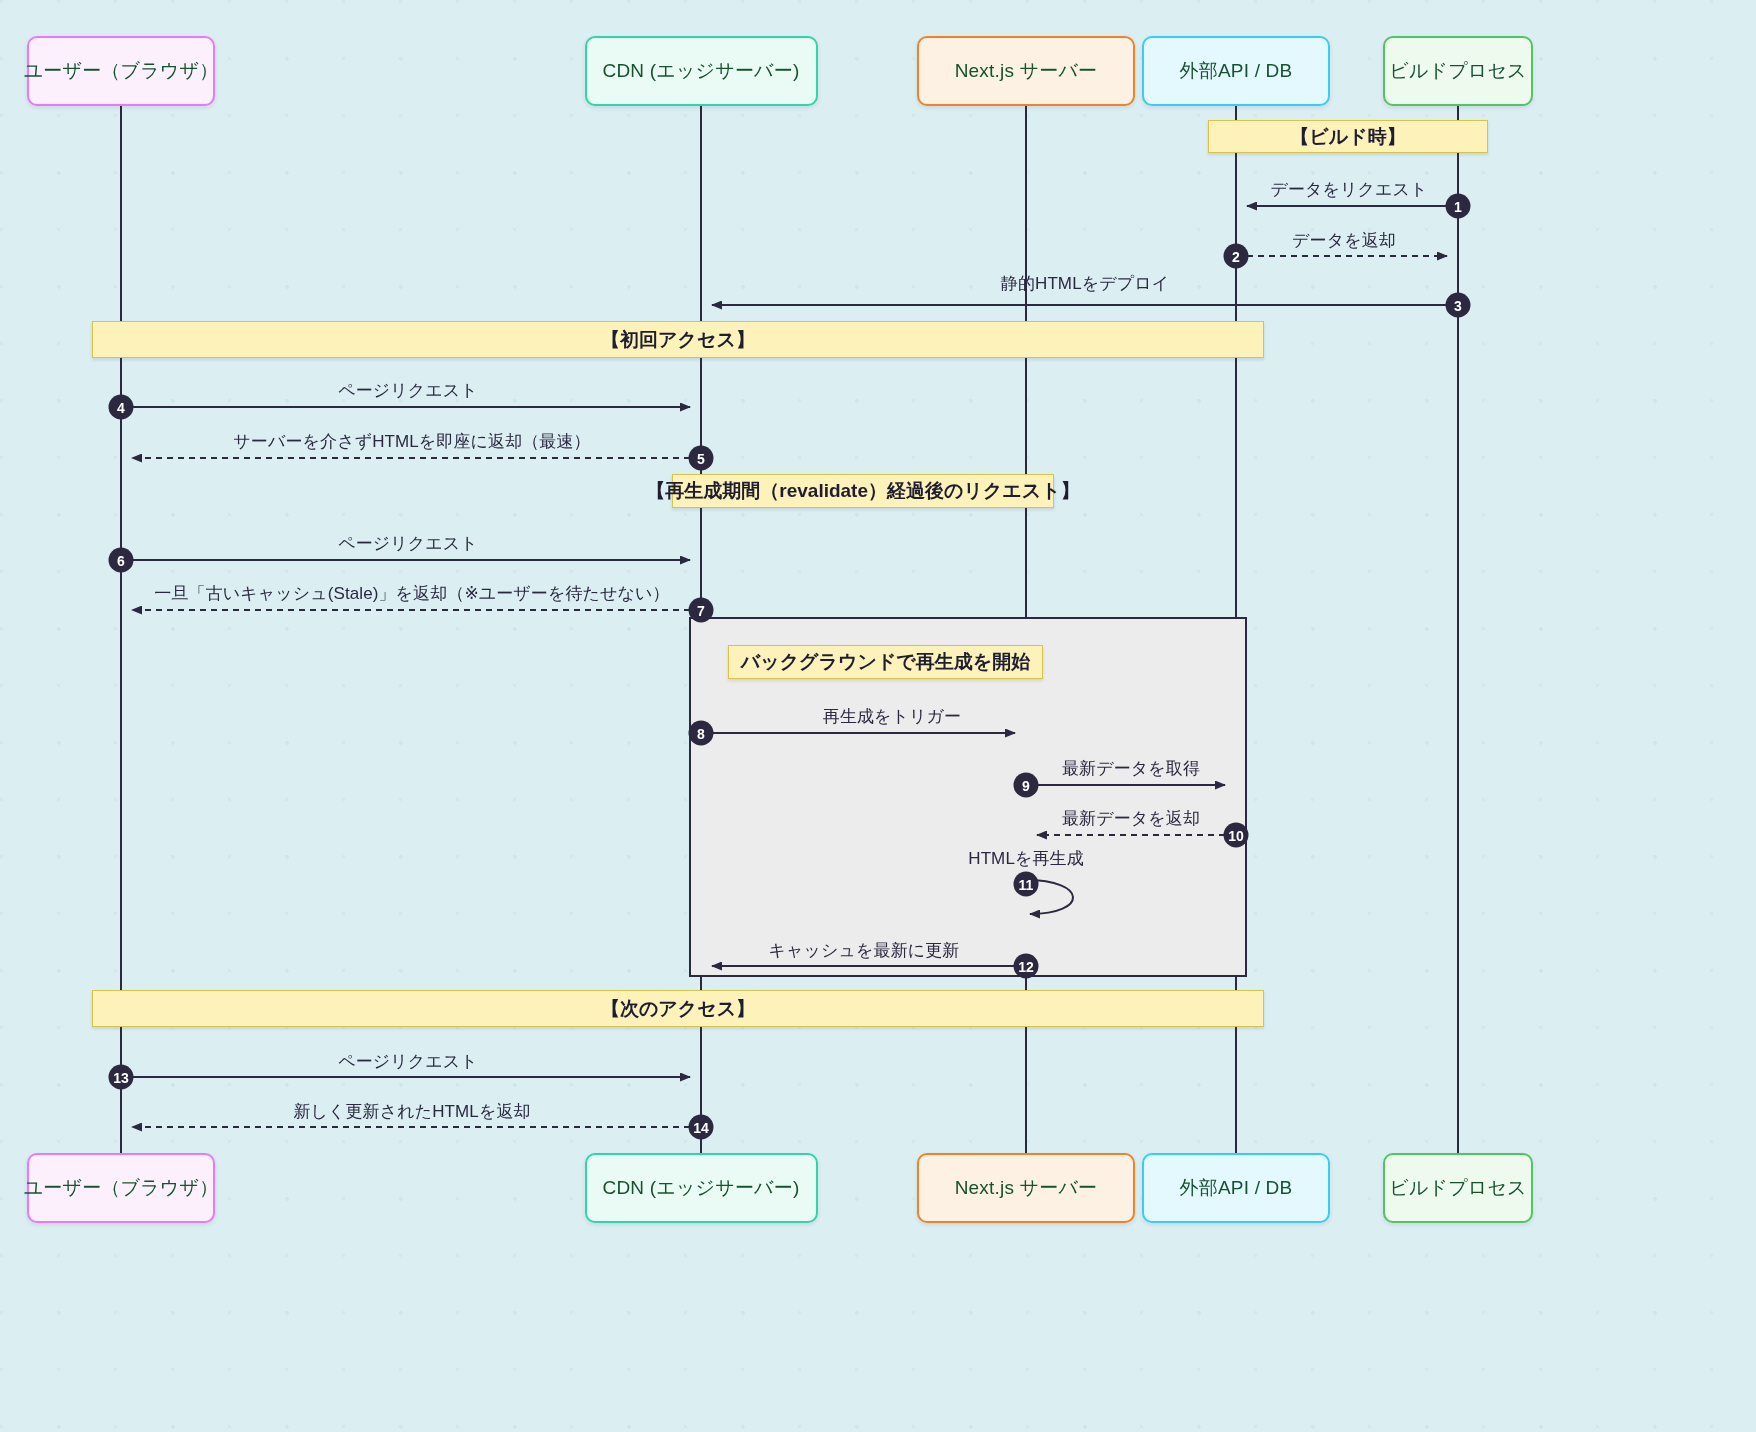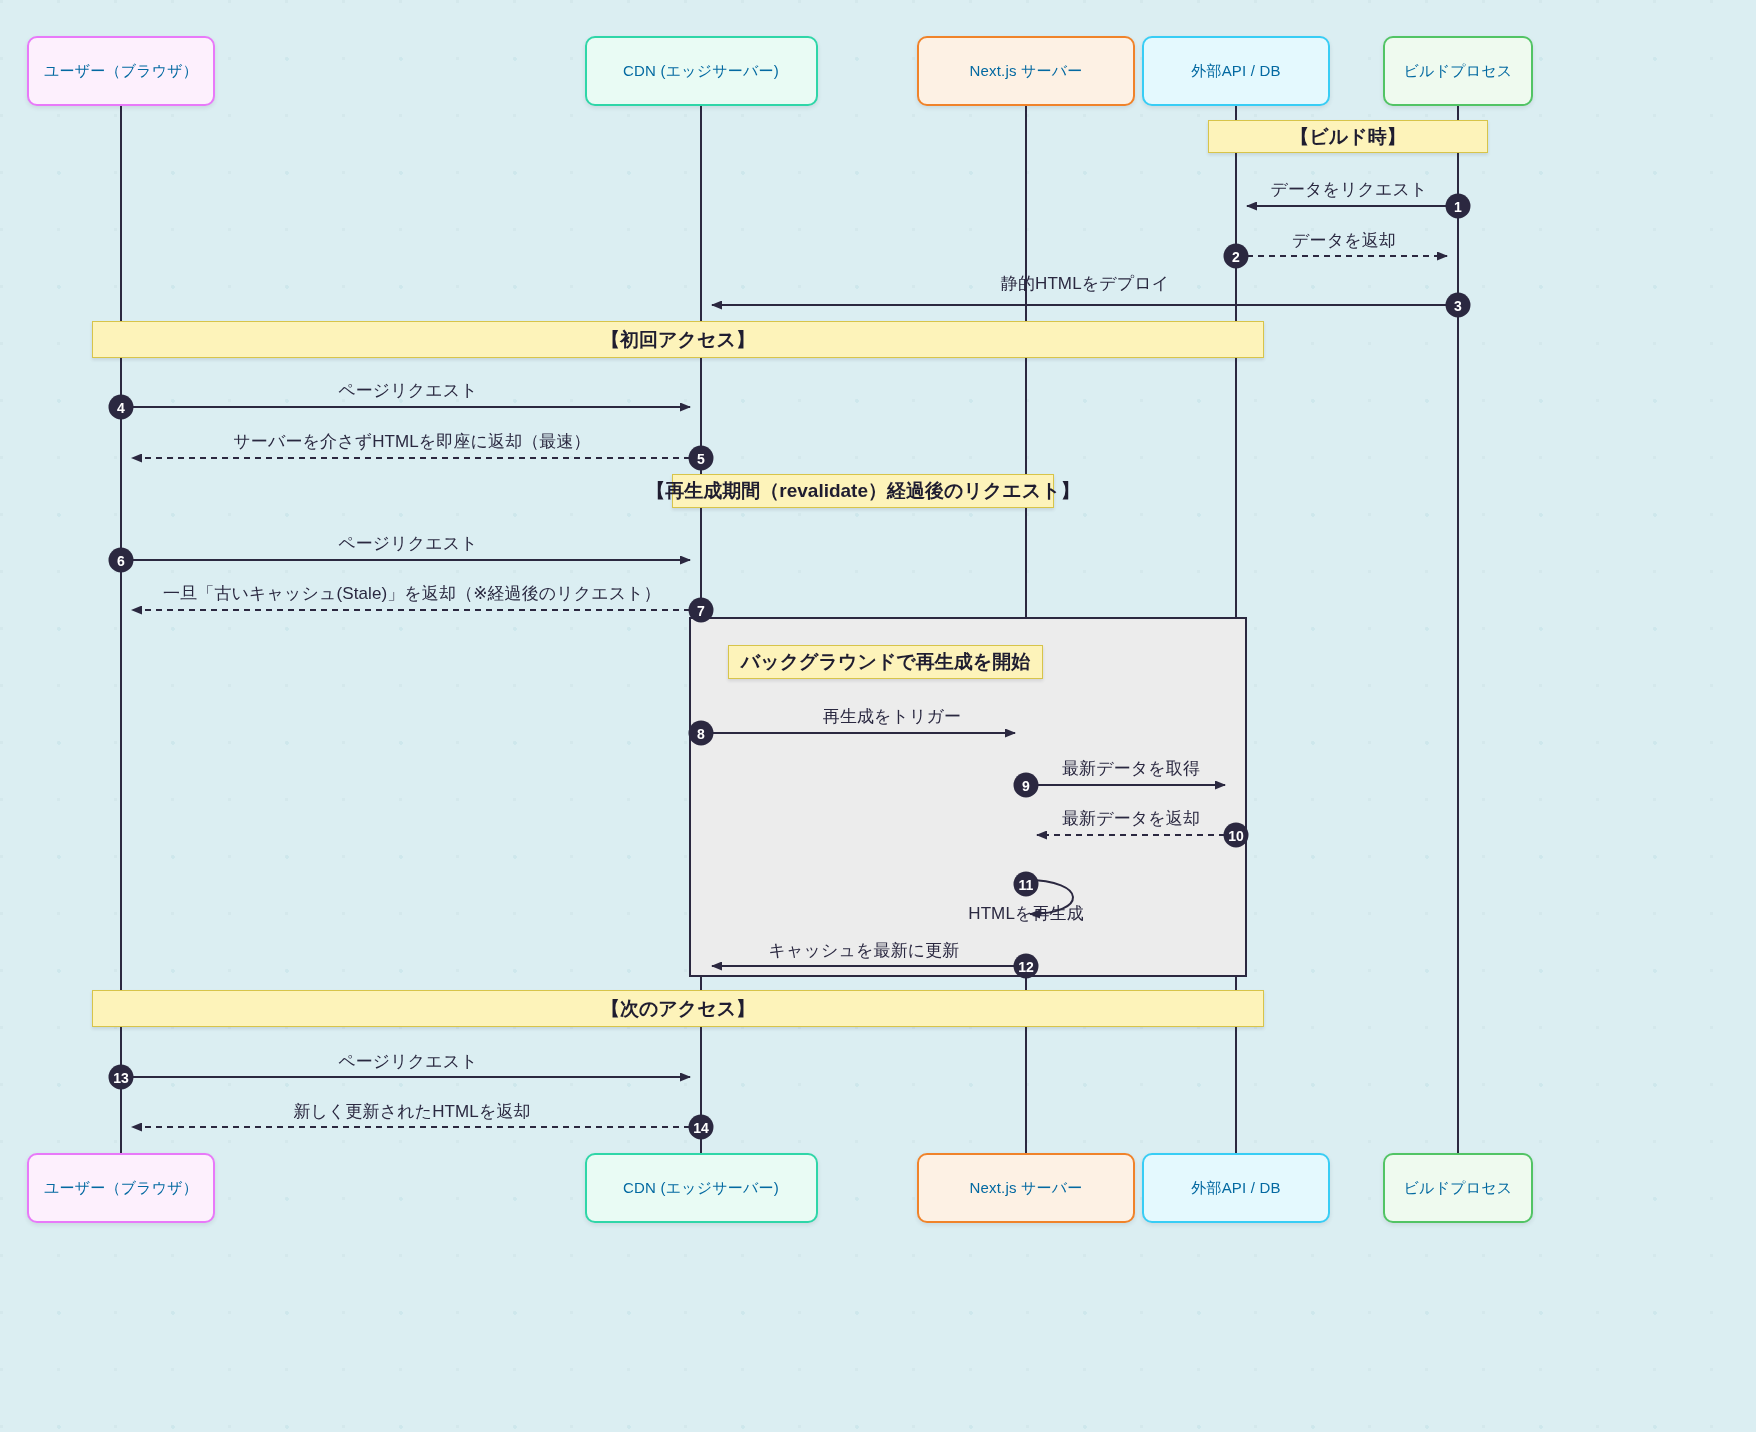--- a/index.html
+++ b/index.html
@@ -38,22 +38,22 @@
     pointer-events:none;opacity:.9;
   }
 
   svg#canvas{position:absolute;left:0;top:0;width:1756px;height:1432px;}
 
   .actor-box{
     position:absolute;
     box-sizing:border-box;
     border-radius:10px;
     display:flex;align-items:center;justify-content:center;
-    font-size:15px;
-    color:#0369a1;
+    font-size:19px;
+    color:#14532d;
     letter-spacing:.2px;
     box-shadow:0 2px 4px rgba(40,40,60,.10);
     text-align:center;
     line-height:1.2;
     white-space:nowrap;
   }
 
   .note-bar{
     position:absolute;
     box-sizing:border-box;
@@ -180,25 +180,25 @@
         <span>【次のアクセス】</span>
       </div>
     </div>
   <div id="labels">
       <div class="msg-label" style="left: 1349px; top: 178px;">データをリクエスト</div>
       <div class="msg-label" style="left: 1344px; top: 229px;">データを返却</div>
       <div class="msg-label" style="left: 1085px; top: 272px;">静的HTMLをデプロイ</div>
       <div class="msg-label" style="left: 408px; top: 379px;">ページリクエスト</div>
       <div class="msg-label" style="left: 412px; top: 430px;">サーバーを介さずHTMLを即座に返却（最速）</div>
       <div class="msg-label" style="left: 408px; top: 532px;">ページリクエスト</div>
-      <div class="msg-label" style="left: 412px; top: 582px;">一旦「古いキャッシュ(Stale)」を返却（※経過後のリクエスト）</div>
+      <div class="msg-label" style="left: 412px; top: 582px;">一旦「古いキャッシュ(Stale)」を返却（※ユーザーを待たせない）</div>
       <div class="msg-label" style="left: 864px; top: 705px; margin-left: 28px;">再生成をトリガー</div>
       <div class="msg-label" style="left: 1131px; top: 757px;">最新データを取得</div>
       <div class="msg-label" style="left: 1131px; top: 807px;">最新データを返却</div>
-      <div class="msg-label" style="left: 1026px; top: 902px;">HTMLを再生成</div>
+      <div class="msg-label" style="left: 1026px; top: 847px;">HTMLを再生成</div>
       <div class="msg-label" style="left: 864px; top: 939px;">キャッシュを最新に更新</div>
       <div class="msg-label" style="left: 408px; top: 1050px;">ページリクエスト</div>
       <div class="msg-label" style="left: 412px; top: 1100px;">新しく更新されたHTMLを返却</div>
     </div>
   <div id="nums">
       <div class="seq-num" style="left: 1458px; top: 206px;">1</div>
       <div class="seq-num" style="left: 1236px; top: 256px;">2</div>
       <div class="seq-num" style="left: 1458px; top: 305px;">3</div>
       <div class="seq-num" style="left: 121px; top: 407px;">4</div>
       <div class="seq-num" style="left: 701px; top: 458px;">5</div>

